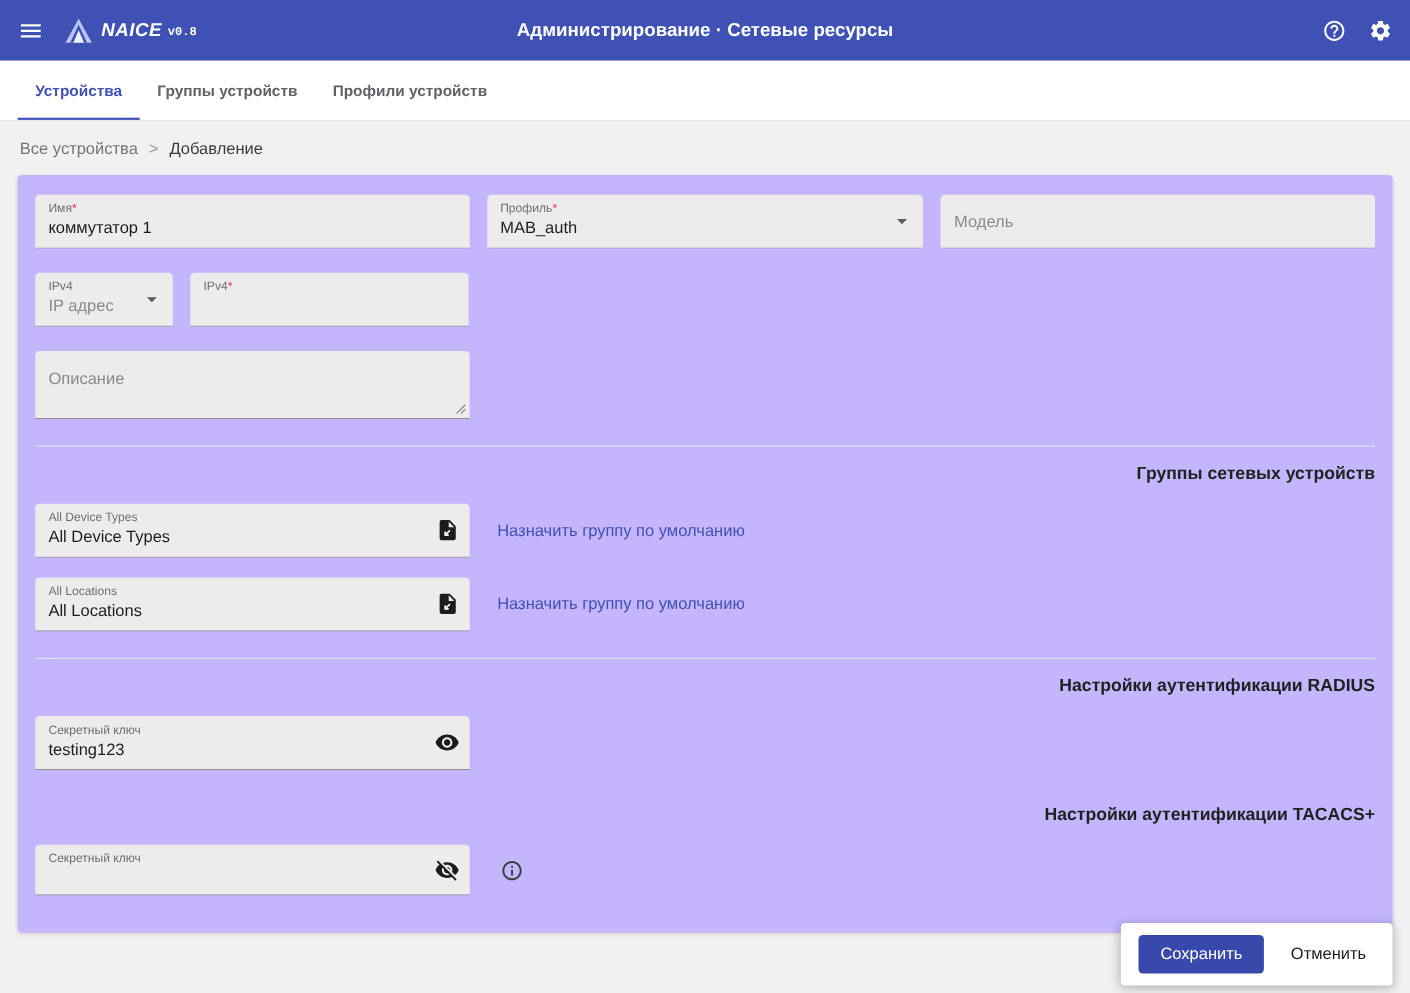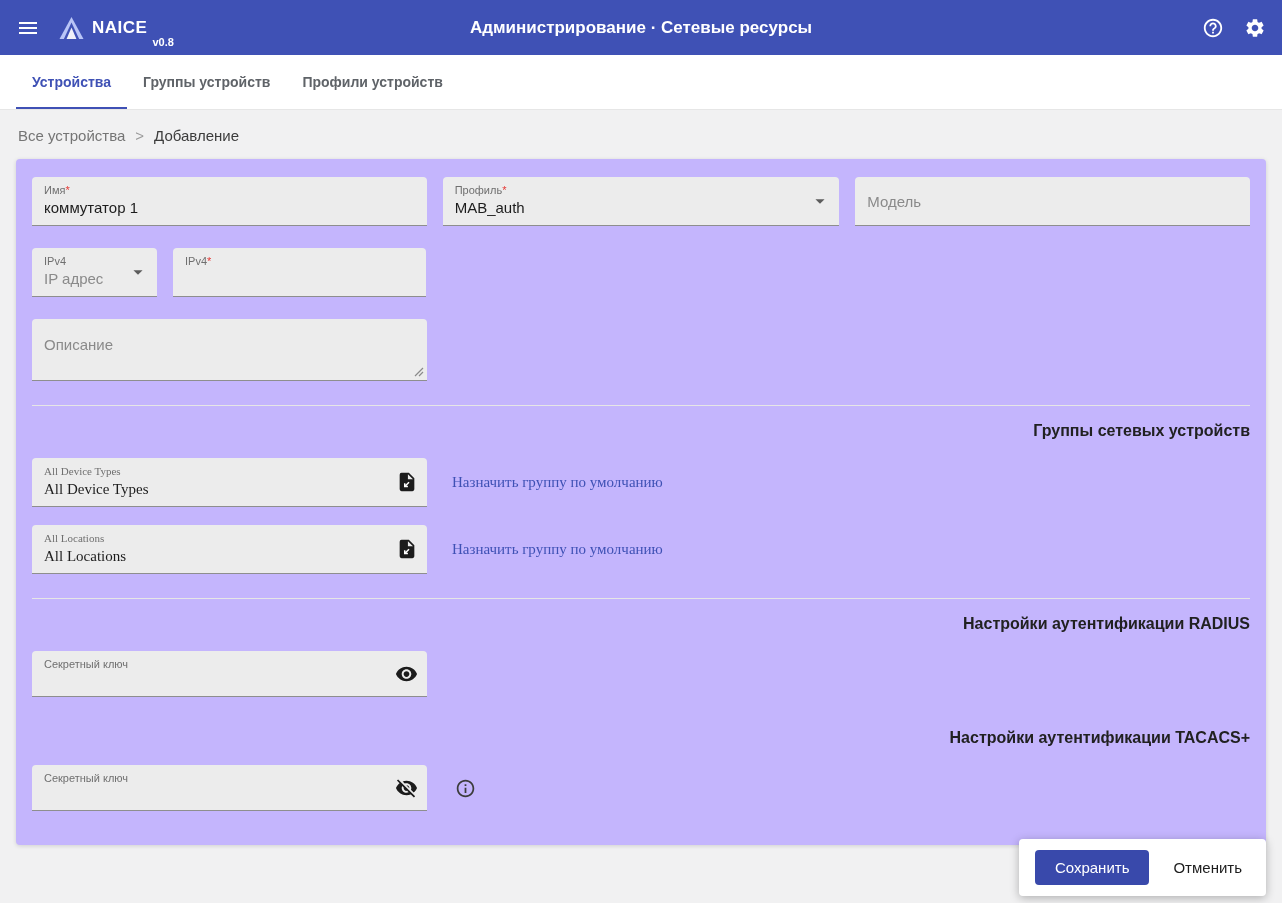--- a/index.html
+++ b/index.html
@@ -18,22 +18,22 @@
     color:#fff;
     display:flex;
     align-items:center;
     padding:0 16px;
     position:relative;
   }
   .topbar-left { display:flex; align-items:center; gap:18px; }
   .icon-btn { display:inline-flex; align-items:center; justify-content:center; cursor:pointer; }
   .icon-btn svg { display:block; }
   .logo { display:flex; align-items:center; gap:7px; }
-  .app-name { font-size:17px; font-weight:bold; letter-spacing:.5px; }
-  .app-ver { font-size:11px; font-weight:bold; position:relative; top:14px; margin-left:-2px; }
+  .app-name { font-size:17px; font-weight:bold; letter-spacing:.5px;font-style:italic; }
+  .app-ver { font-size:11px; font-weight:bold; position:relative; top:2px; margin-left:-2px;font-family:Liberation Mono, monospace; }
   .topbar-title {
     position:absolute; left:50%; transform:translateX(-50%);
     font-size:17px; font-weight:bold; white-space:nowrap;
   }
   .topbar-right { margin-left:auto; display:flex; align-items:center; gap:20px; }
 
   
   .tabs {
     background:#fff;
     display:flex;
@@ -103,21 +103,21 @@
   }
 
   .textarea-field { height:62px; cursor:text; }
   .textarea-field .fplaceholder { margin-top:10px; }
   .resize-handle { position:absolute; right:3px; bottom:3px; cursor:nwse-resize; display:flex; }
 
   hr.divider { border:none; border-top:1px solid #e6e6e6; margin:24px 0 0; }
 
   .section-title { font-size:16px; font-weight:bold; color:#212121; margin:16px 0 18px;text-align:right; }
 
-  .group-row { display:flex; align-items:center; gap:25px; margin-bottom:18px;font-family:Liberation Serif, serif; }
+  .group-row { display:flex; align-items:center; gap:25px; margin-bottom:18px; }
   .group-field, .secret-field { padding-right:44px; cursor:pointer; min-height:46px; }
   .trailing-icon {
     position:absolute; right:9px; top:50%; transform:translateY(-50%);
     color:#1c1c1c; cursor:pointer; display:flex;
   }
   .assign-link { color:var(--color-link, #3f51b5); font-size:15px; cursor:pointer; text-decoration:none; }
 
   .tacacs-row { display:flex; align-items:center; gap:28px; }
   .info-icon { color:#3c3c3c; display:flex; cursor:pointer; }
 
@@ -289,20 +289,21 @@
     </div>
     <a class="assign-link">Назначить группу по умолчанию</a>
   </div>
 
   <hr class="divider">
 
   <h2 class="section-title">Настройки аутентификации RADIUS</h2>
 
   <div class="field w395 secret-field">
     <div class="flabel">Секретный ключ</div>
+    <div class="fvalue">testing123</div>
     <span class="trailing-icon">
       <svg width="23" height="23" viewBox="0 0 24 24" fill="currentColor">
           <path d="M12 4.5C7 4.5 2.73 7.61 1 12c1.73 4.39 6 7.5 11 7.5s9.27-3.11 11-7.5c-1.73-4.39-6-7.5-11-7.5zM12 17c-2.76 0-5-2.24-5-5s2.24-5 5-5 5 2.24 5 5-2.24 5-5 5zm0-8c-1.66 0-3 1.34-3 3s1.34 3 3 3 3-1.34 3-3-1.34-3-3-3z"></path>
         </svg>
     </span>
   </div>
 
   <h2 class="section-title mt32">Настройки аутентификации TACACS+</h2>
 
   <div class="tacacs-row">

